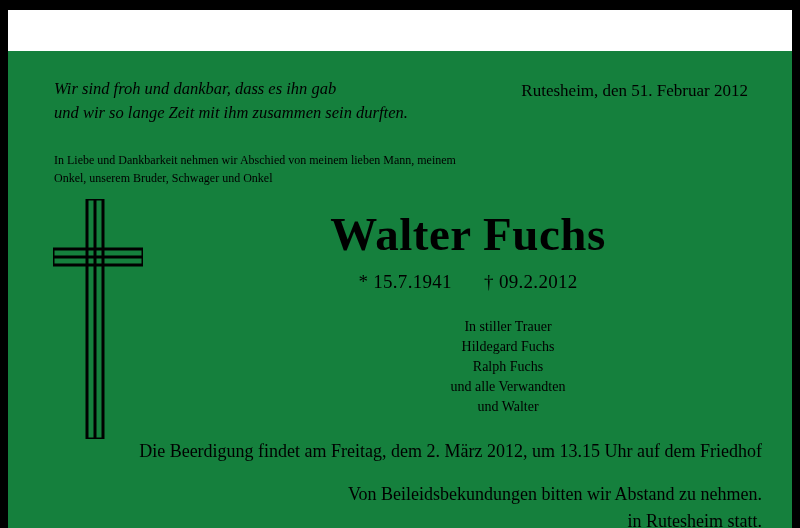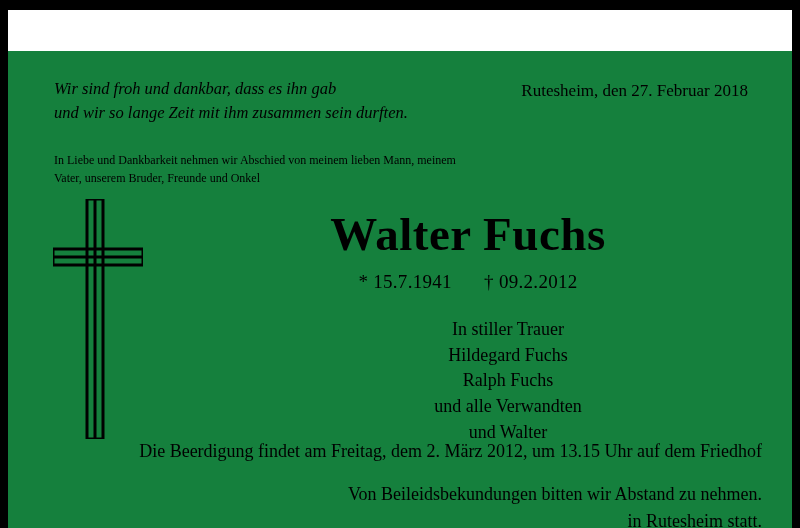--- a/index.html
+++ b/index.html
@@ -92,21 +92,21 @@
     top: 148px;
     width: 90px;
     height: 240px;
   }
 
   
   .mourners {
     margin-top: 24px;
     text-align: center;
     padding-left: 200px;
-    font-size: 18px;
+    font-size: 14px;
     line-height: 1.43;
   }
   .mourners div { white-space: nowrap; }
 
   
   .closing {
     position: absolute;
     left: 30px;
     right: 30px;
     bottom: 24px;
@@ -121,26 +121,26 @@
 <body>
 
 <div class="obituary">
   <div class="inner">
 
     <div class="top-row">
       <div class="motto">
         <div>Wir sind froh und dankbar, dass es ihn gab</div>
         <div>und wir so lange Zeit mit ihm zusammen sein durften.</div>
       </div>
-      <div class="place-date">Rutesheim, den 27. Februar 2018</div>
+      <div class="place-date">Rutesheim, den 51. Februar 2012</div>
     </div>
 
     <div class="intro">
       <div>In Liebe und Dankbarkeit nehmen wir Abschied von meinem lieben Mann, meinem</div>
-      <div>Vater, unserem Bruder, Freunde und Onkel</div>
+      <div>Onkel, unserem Bruder, Schwager und Onkel</div>
     </div>
 
     <div class="name-block">
       <div class="deceased-name">Walter Fuchs</div>
       <div class="dates">
         <span>* 15.7.1941</span>
         <span class="sep"></span>
         <span>† 09.2.2012</span>
       </div>
     </div>

